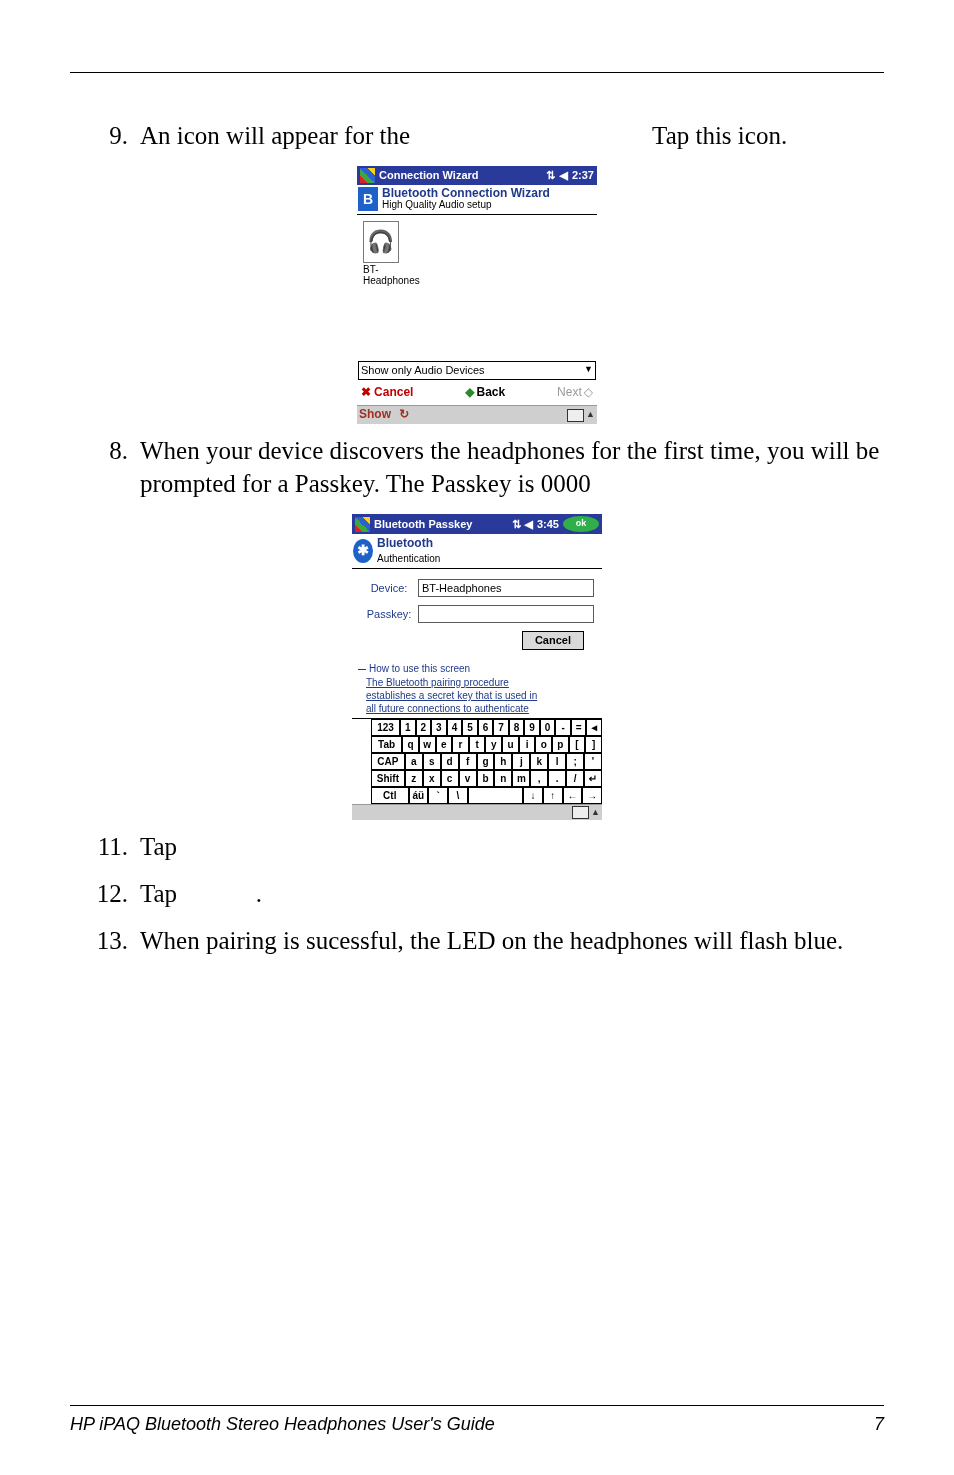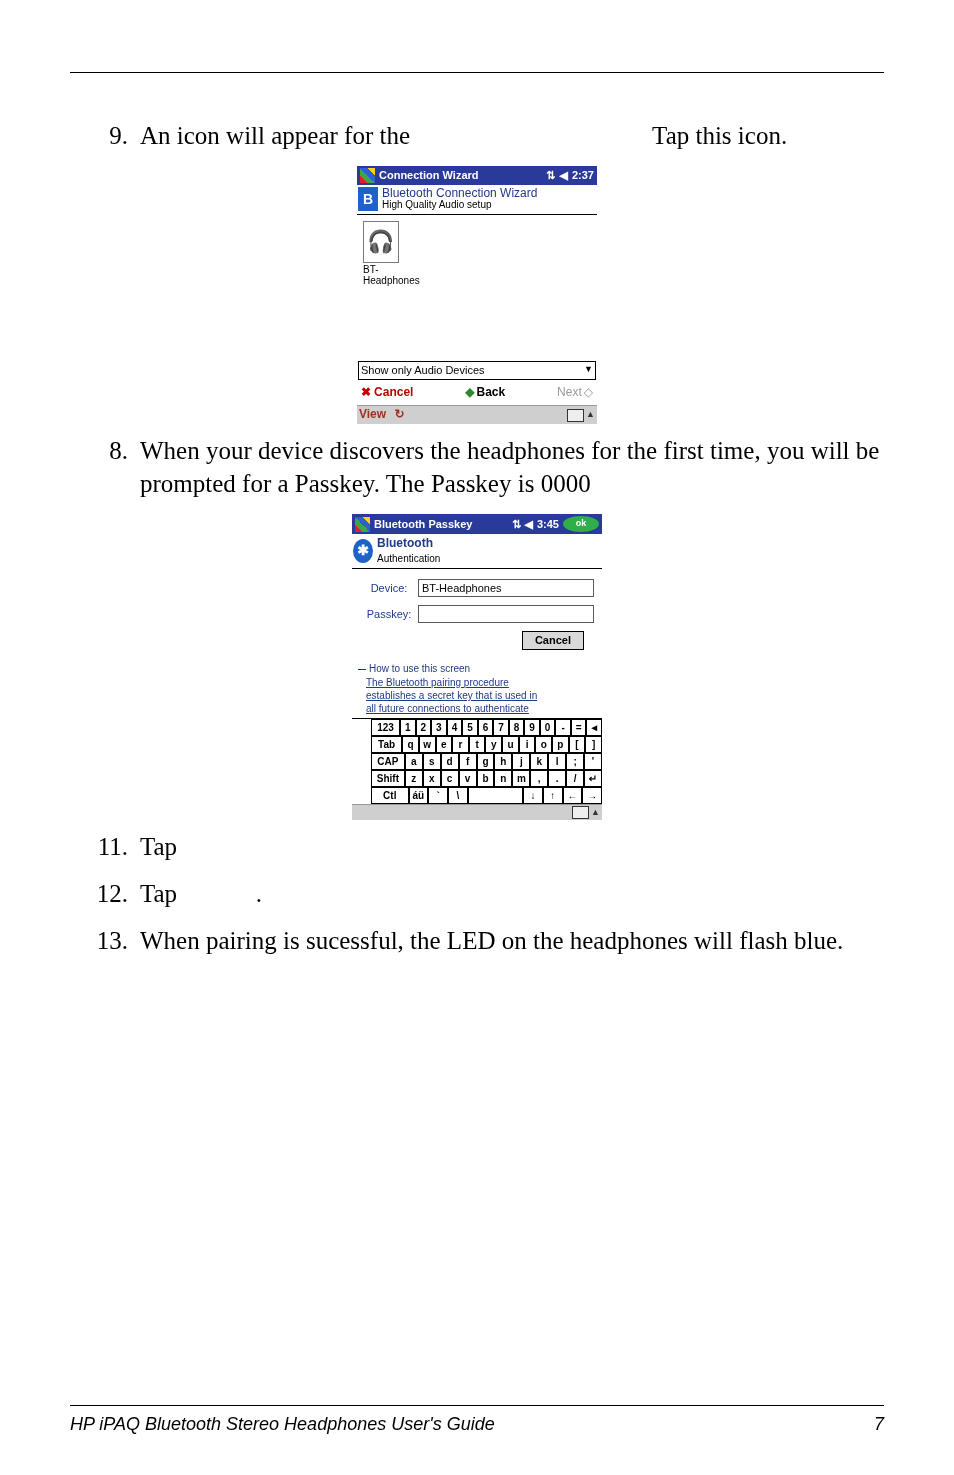--- a/index.html
+++ b/index.html
@@ -87,21 +87,21 @@
   .cw-header .bt-badge {
     width: 20px; height: 24px;
     background: #1e62c9;
     color: #fff;
     display: flex; align-items: center; justify-content: center;
     font-weight: bold;
     margin: 0 4px 0 1px;
     font-size: 14px;
   }
   .cw-header .hdr-lines { line-height: 1.05; }
-  .cw-header .hdr1 { color: #203a8a; font-weight: normal; font-size: 12px; }
+  .cw-header .hdr1 { color: #203a8a; font-weight: bold; font-size: 12px; }
   .cw-header .hdr2 { font-size: 10px; }
   .cw-body { min-height: 140px; padding: 6px 6px 0 6px; }
   .cw-icon {
     width: 34px; height: 40px;
     border: 1px solid #7a7a7a;
     background: #fff;
     display: flex; align-items: center; justify-content: center;
     font-size: 22px;
   }
   .cw-caption { font-size: 10px; line-height: 1.05; margin-top: 2px; }
@@ -276,21 +276,21 @@
           <span>Show only Audio Devices</span>
           <span class="dd">▼</span>
         </div>
         <div class="cw-nav">
           <span class="cancel">Cancel</span>
           <span class="back"><span class="arrow-l">◆</span><span>Back</span></span>
           <span class="next"><span>Next</span><span class="arrow-r">◇</span></span>
         </div>
         <div class="cw-bottom">
           <span>
-            <span>View</span>
+            <span>Show</span>
             <span class="view-ico">↻</span>
           </span>
           <span style="display:flex;align-items:center;">
             <span class="kbd"></span>
             <span class="tri">▲</span>
           </span>
         </div>
       </div>
     </div>
 

